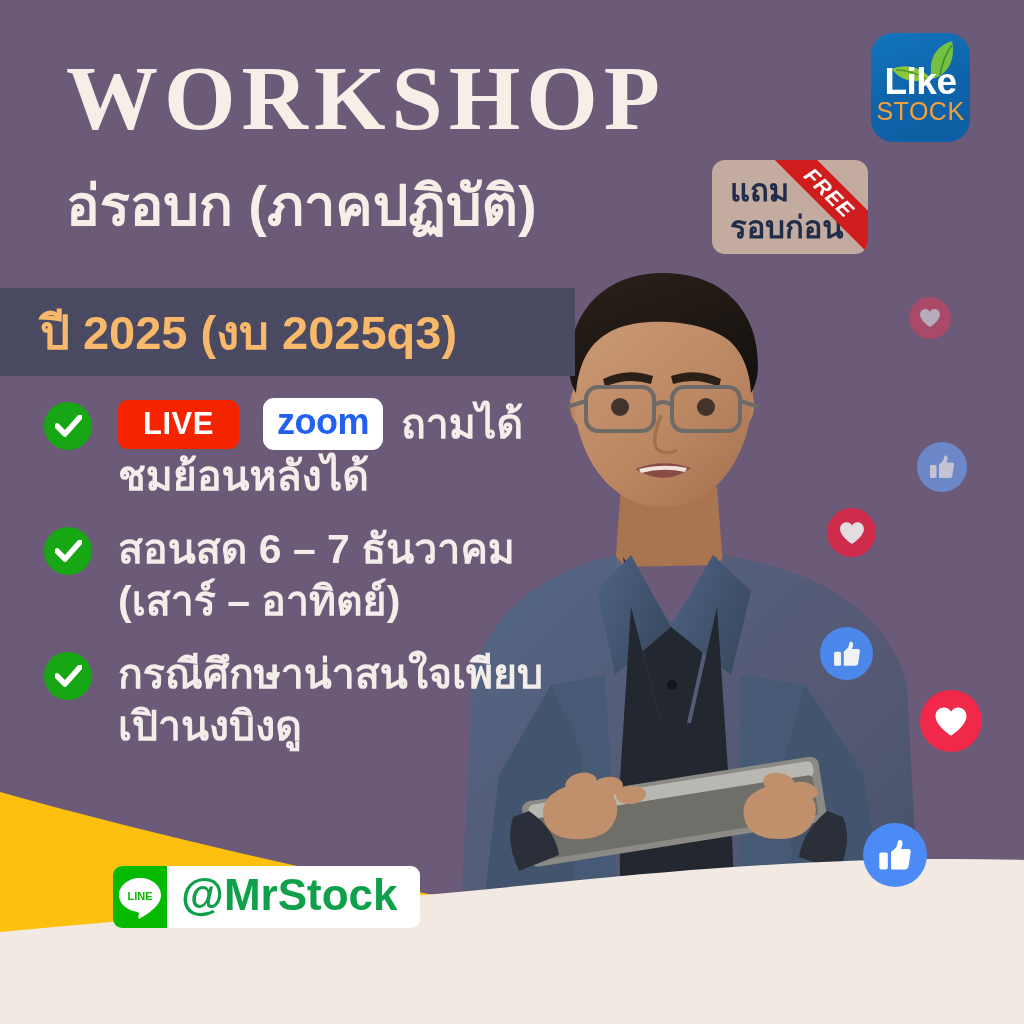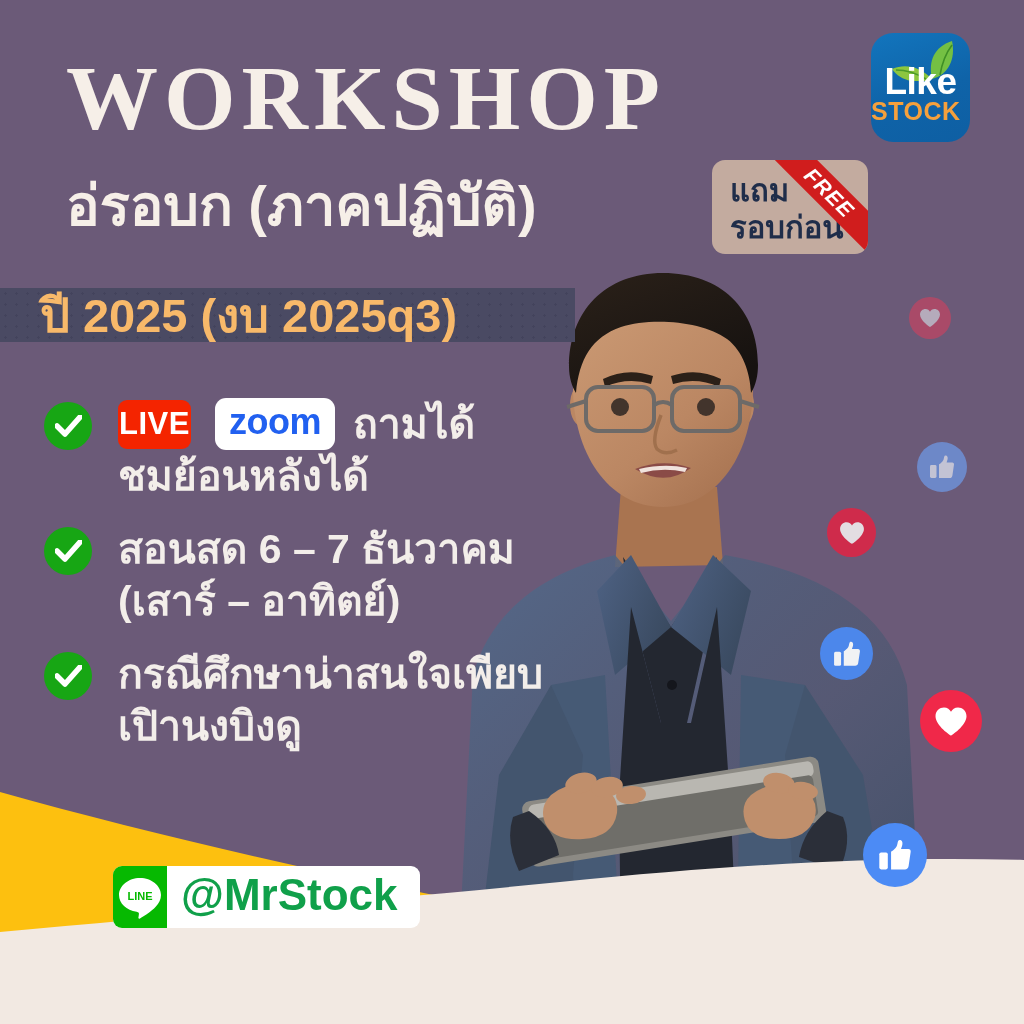--- a/index.html
+++ b/index.html
@@ -35,22 +35,22 @@
   }
   .logo .leaves { position:absolute; left:17px; top:6px; width:70px; height:42px; }
   .logo .like {
     position:absolute; left:0; right:0; top:30px;
     text-align:center; color:#ffffff;
     font-size:37px; font-weight:700; line-height:1;
     letter-spacing:-0.5px;
   }
   .logo .stock {
     position:absolute; left:0; right:0; top:66px;
-    text-align:left; color:#f5a03c;
-    font-size:25px; font-weight:700; line-height:1;
+    text-align:center; color:#f5a03c;
+    font-size:25px; font-weight:400; line-height:1;
     letter-spacing:0.5px;
   }
 
   
   .headline {
     position:absolute; left:66px; top:52px;
     color:#f6efe8;
     font-family:"Liberation Serif", serif;
     font-size:92px; font-weight:700; line-height:1;
     letter-spacing:6px;
@@ -88,21 +88,21 @@
   .bonus-badge .ribbon span {
     position:absolute; inset:0;
     color:#ffffff; font-size:21px; font-weight:700;
     font-style:italic; letter-spacing:1px;
     display:flex; align-items:center; justify-content:center;
   }
 
   
   .year-banner {
     position:absolute; left:0; top:288px;
-    width:575px; height:54px;
+    width:575px; height:88px;
     background:#4a4a63;
     display:flex; align-items:center;
   }
   .year-banner::after {
     content:""; position:absolute; inset:0;
     background-image:radial-gradient(#3e3e57 1px, transparent 1.2px);
     background-size:11px 11px;
     opacity:.55; pointer-events:none;
   }
   .year-banner .year-text {
@@ -126,21 +126,21 @@
   .b-text {
     color:#f3eeea; font-size:41px; font-weight:700;
     line-height:1.28; white-space:nowrap;
   }
   .b-text.l2 { display:block; }
 
   .live-chip {
     display:inline-block;
     background:#f42400; color:#ffffff;
     font-size:31px; font-weight:700; line-height:1;
-    padding:8px 1px 10px; border-radius:9px;
+    padding:8px 25px 10px; border-radius:9px;
     letter-spacing:0.5px;
   }
   .zoom-chip {
     display:inline-block; margin-left:24px;
     background:#ffffff; color:#2160f0;
     font-size:36px; font-weight:700; line-height:1;
     padding:6px 14px 10px; border-radius:11px;
     letter-spacing:-0.5px;
   }
   .after-chips { margin-left:18px; }

